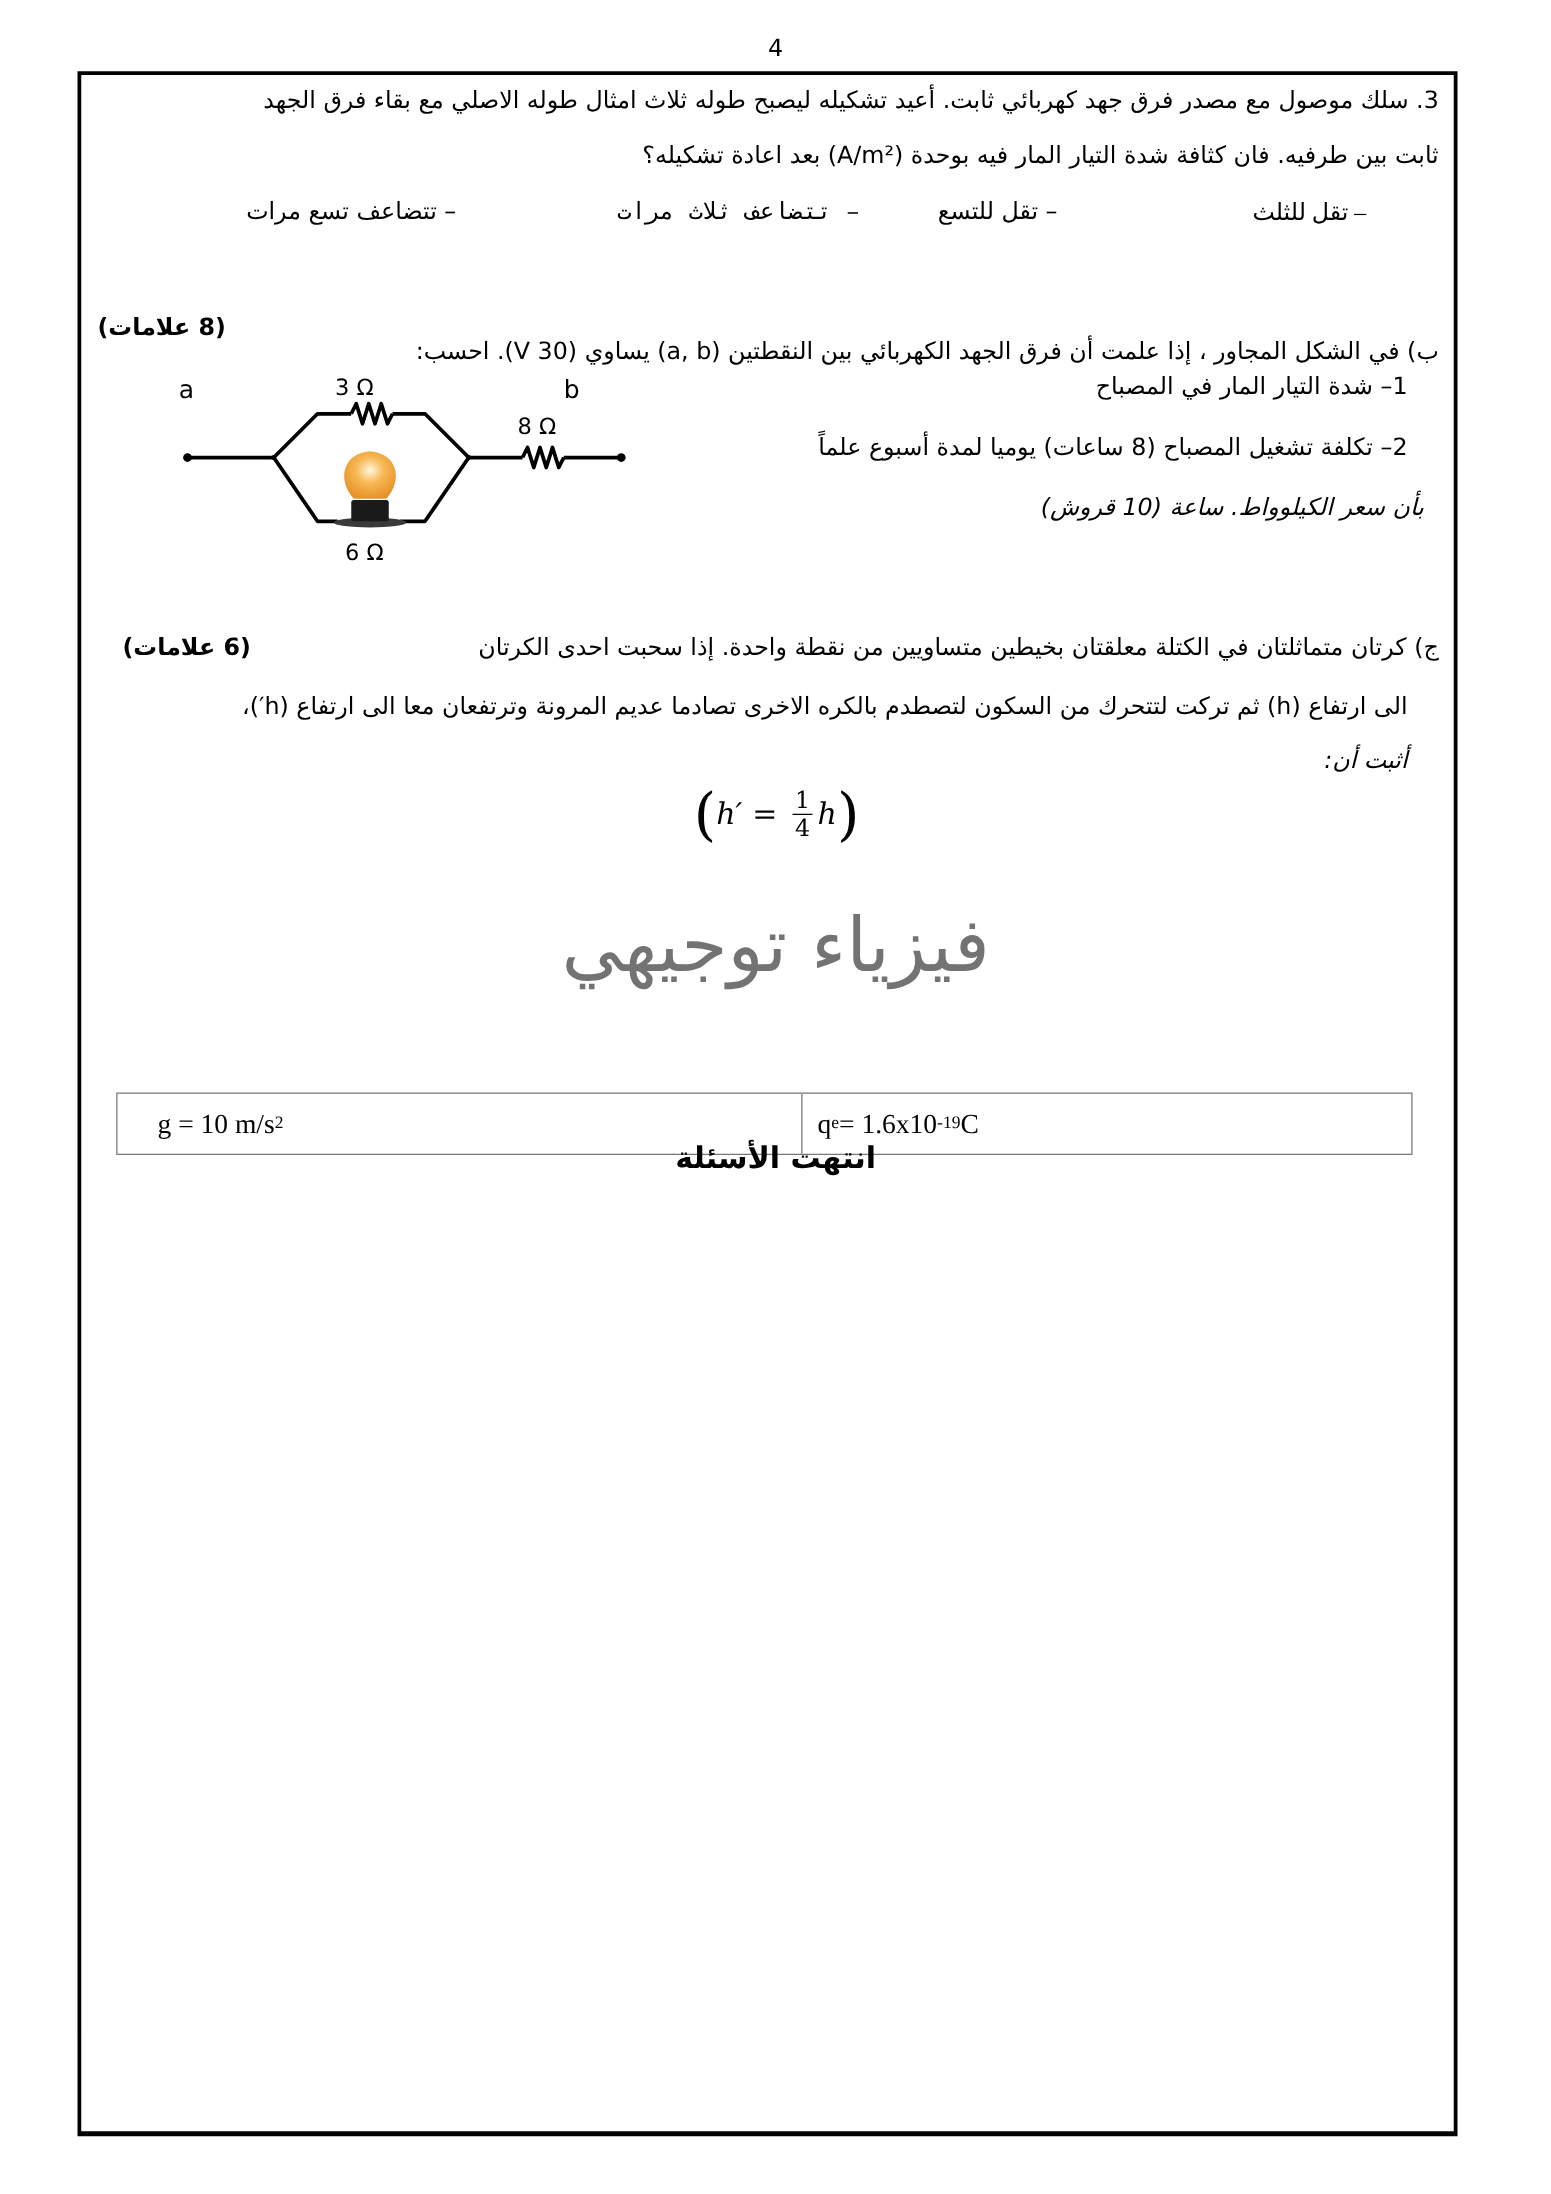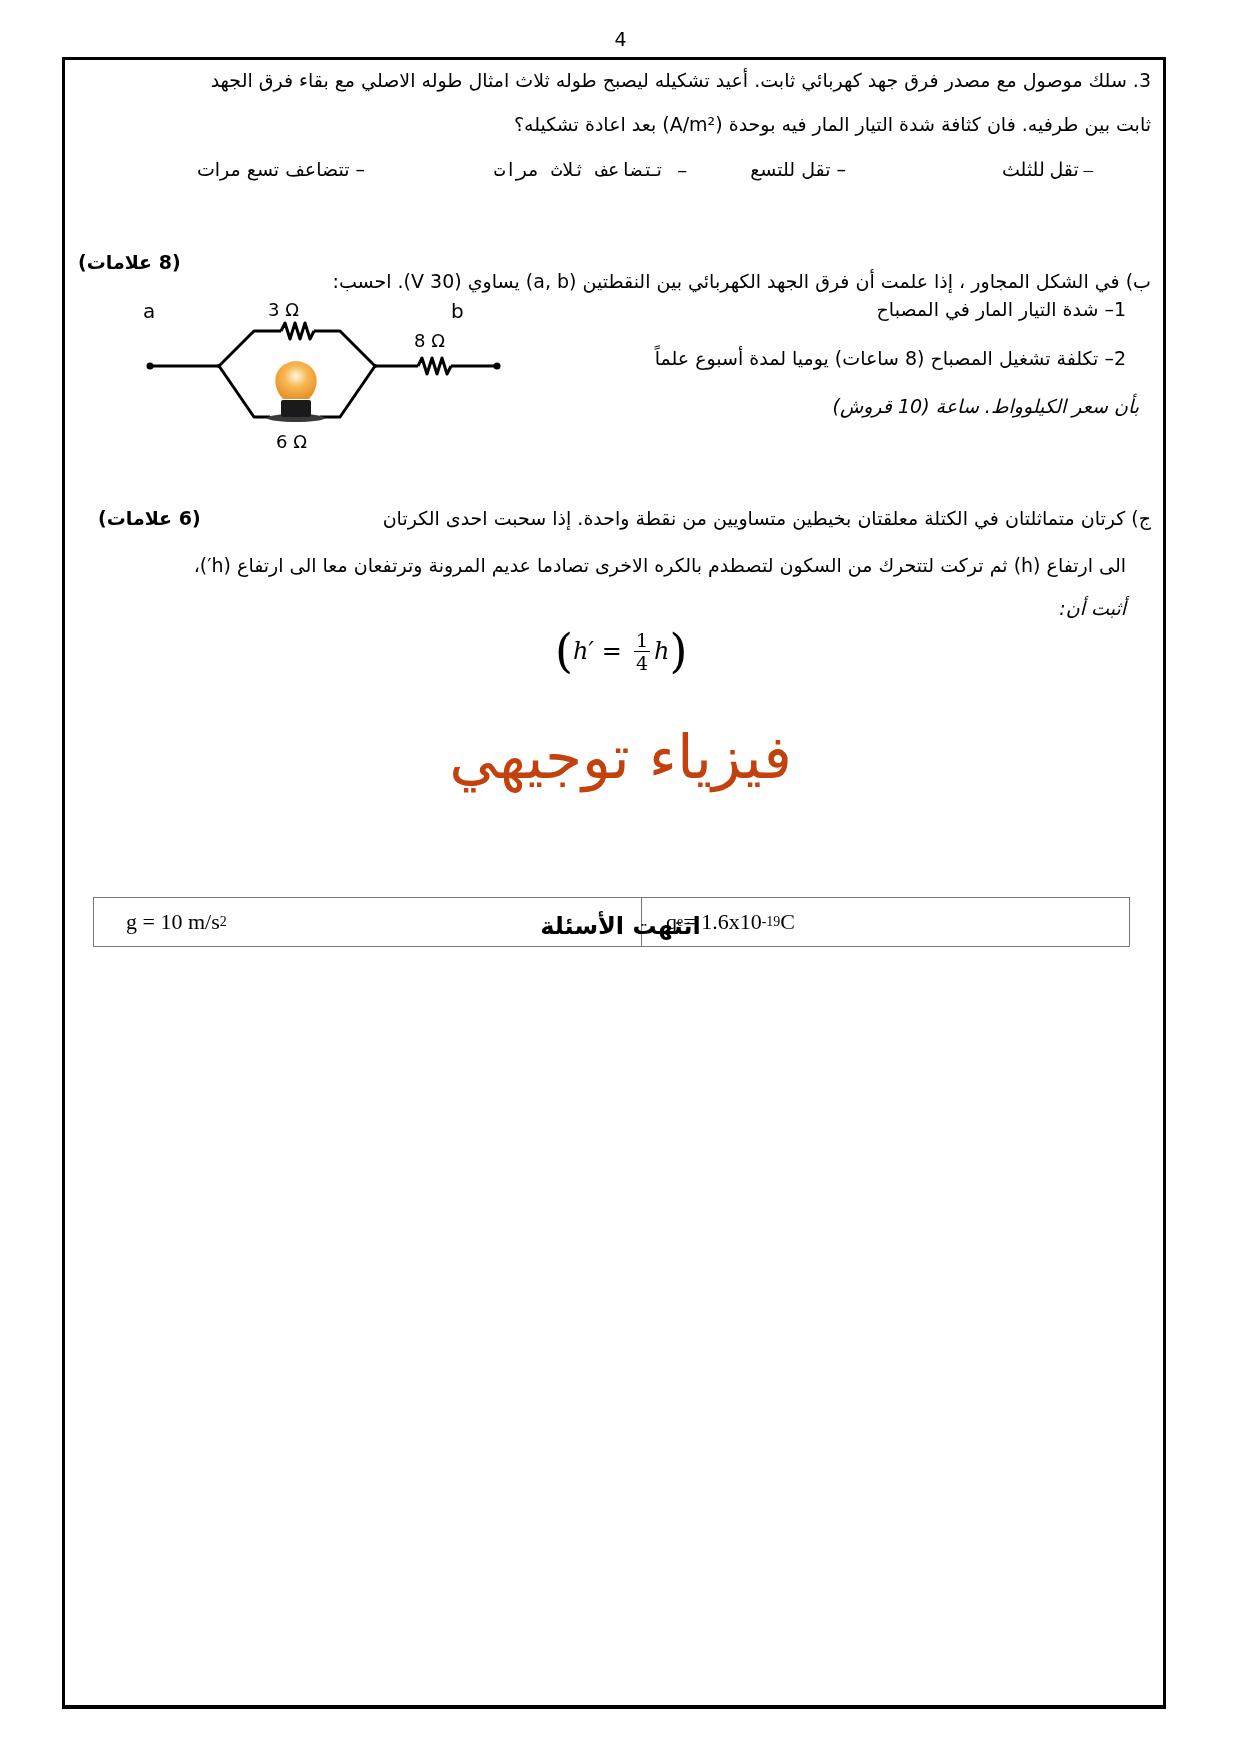--- a/index.html
+++ b/index.html
@@ -14,24 +14,24 @@
   .marks { font-weight: bold; }
   .opt { position: absolute; top: 158px; font-size: 19px; white-space: nowrap; direction: rtl; }
   .formula { position: absolute; left: 555px; top: 628px; font-family: "DejaVu Serif", serif;
              font-size: 24px; display: flex; align-items: center; }
   .formula .paren { font-size: 46px; font-weight: 200; line-height: 1; }
   .formula .frac { display: inline-flex; flex-direction: column; align-items: center;
                    margin: 0 4px; font-style: normal; font-size: 19px; line-height: 22px; }
   .formula .frac .num { border-bottom: 1.5px solid #000; padding: 0 2px; }
   .formula i { font-style: italic; }
   .watermark { position: absolute; left: 0; width: 1241px; top: 722px; text-align: center;
-               font-size: 60px; color: #c2410c; direction: rtl; font-family: "DejaVu Sans", sans-serif; }
-  .const-table { position: absolute; left: 93px; top: 897px; width: 1037px; height: 50px;
+               font-size: 60px; color: #737373; direction: rtl; font-family: "DejaVu Sans", sans-serif; }
+  .const-table { position: absolute; left: 93px; top: 874px; width: 1037px; height: 50px;
                  border: 1.5px solid #777; box-sizing: border-box; display: flex;
-                 font-family: "Liberation Serif", "DejaVu Serif", serif; font-size: 22px; gap: 12px; }
+                 font-family: "Liberation Serif", "DejaVu Serif", serif; font-size: 22px; }
   .const-table .cell { height: 100%; display: flex; align-items: center; box-sizing: border-box; }
   .const-table .c1 { width: 548px; padding-left: 32px; border-right: 1.5px solid #777; }
   .const-table .c2 { flex: 1; padding-left: 12px; }
   .end { position: absolute; left: 0; width: 1241px; top: 912px; text-align: center;
          font-size: 24px; font-weight: bold; direction: rtl; }
   .circuit { position: absolute; left: 130px; top: 285px; }
   .circuit text { font-family: "DejaVu Sans", sans-serif; }
 </style>
 </head>
 <body>

